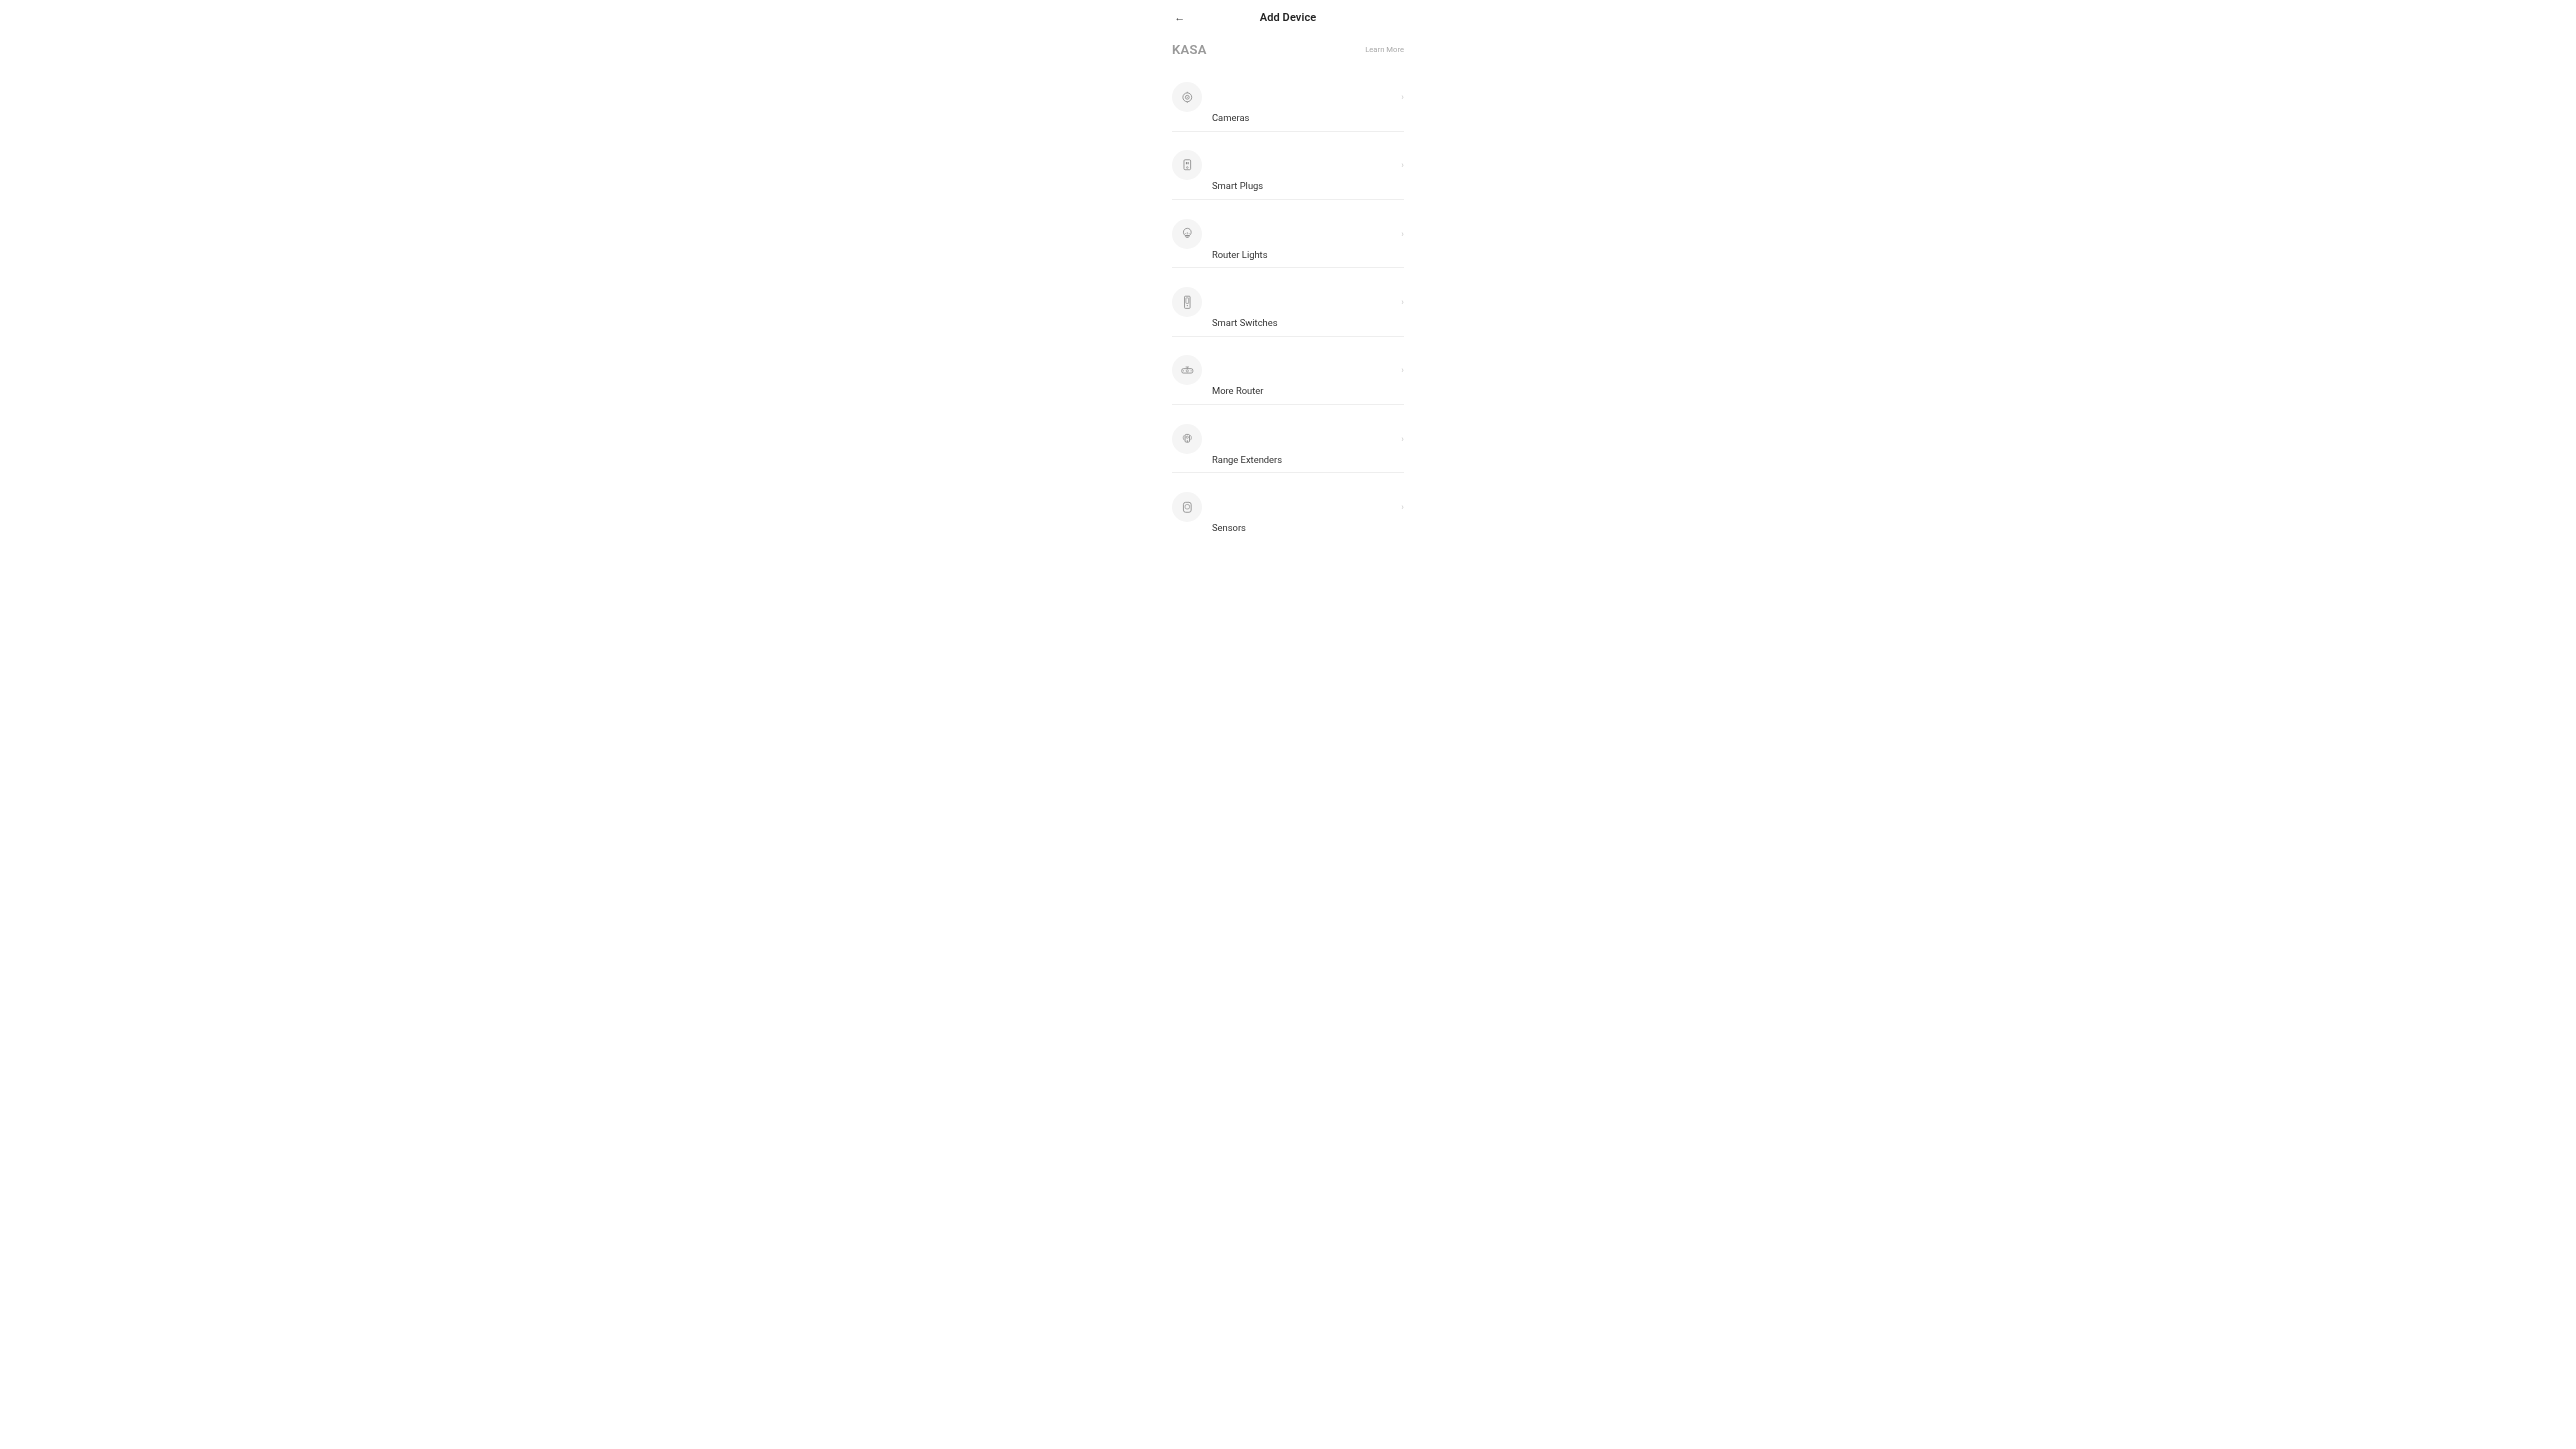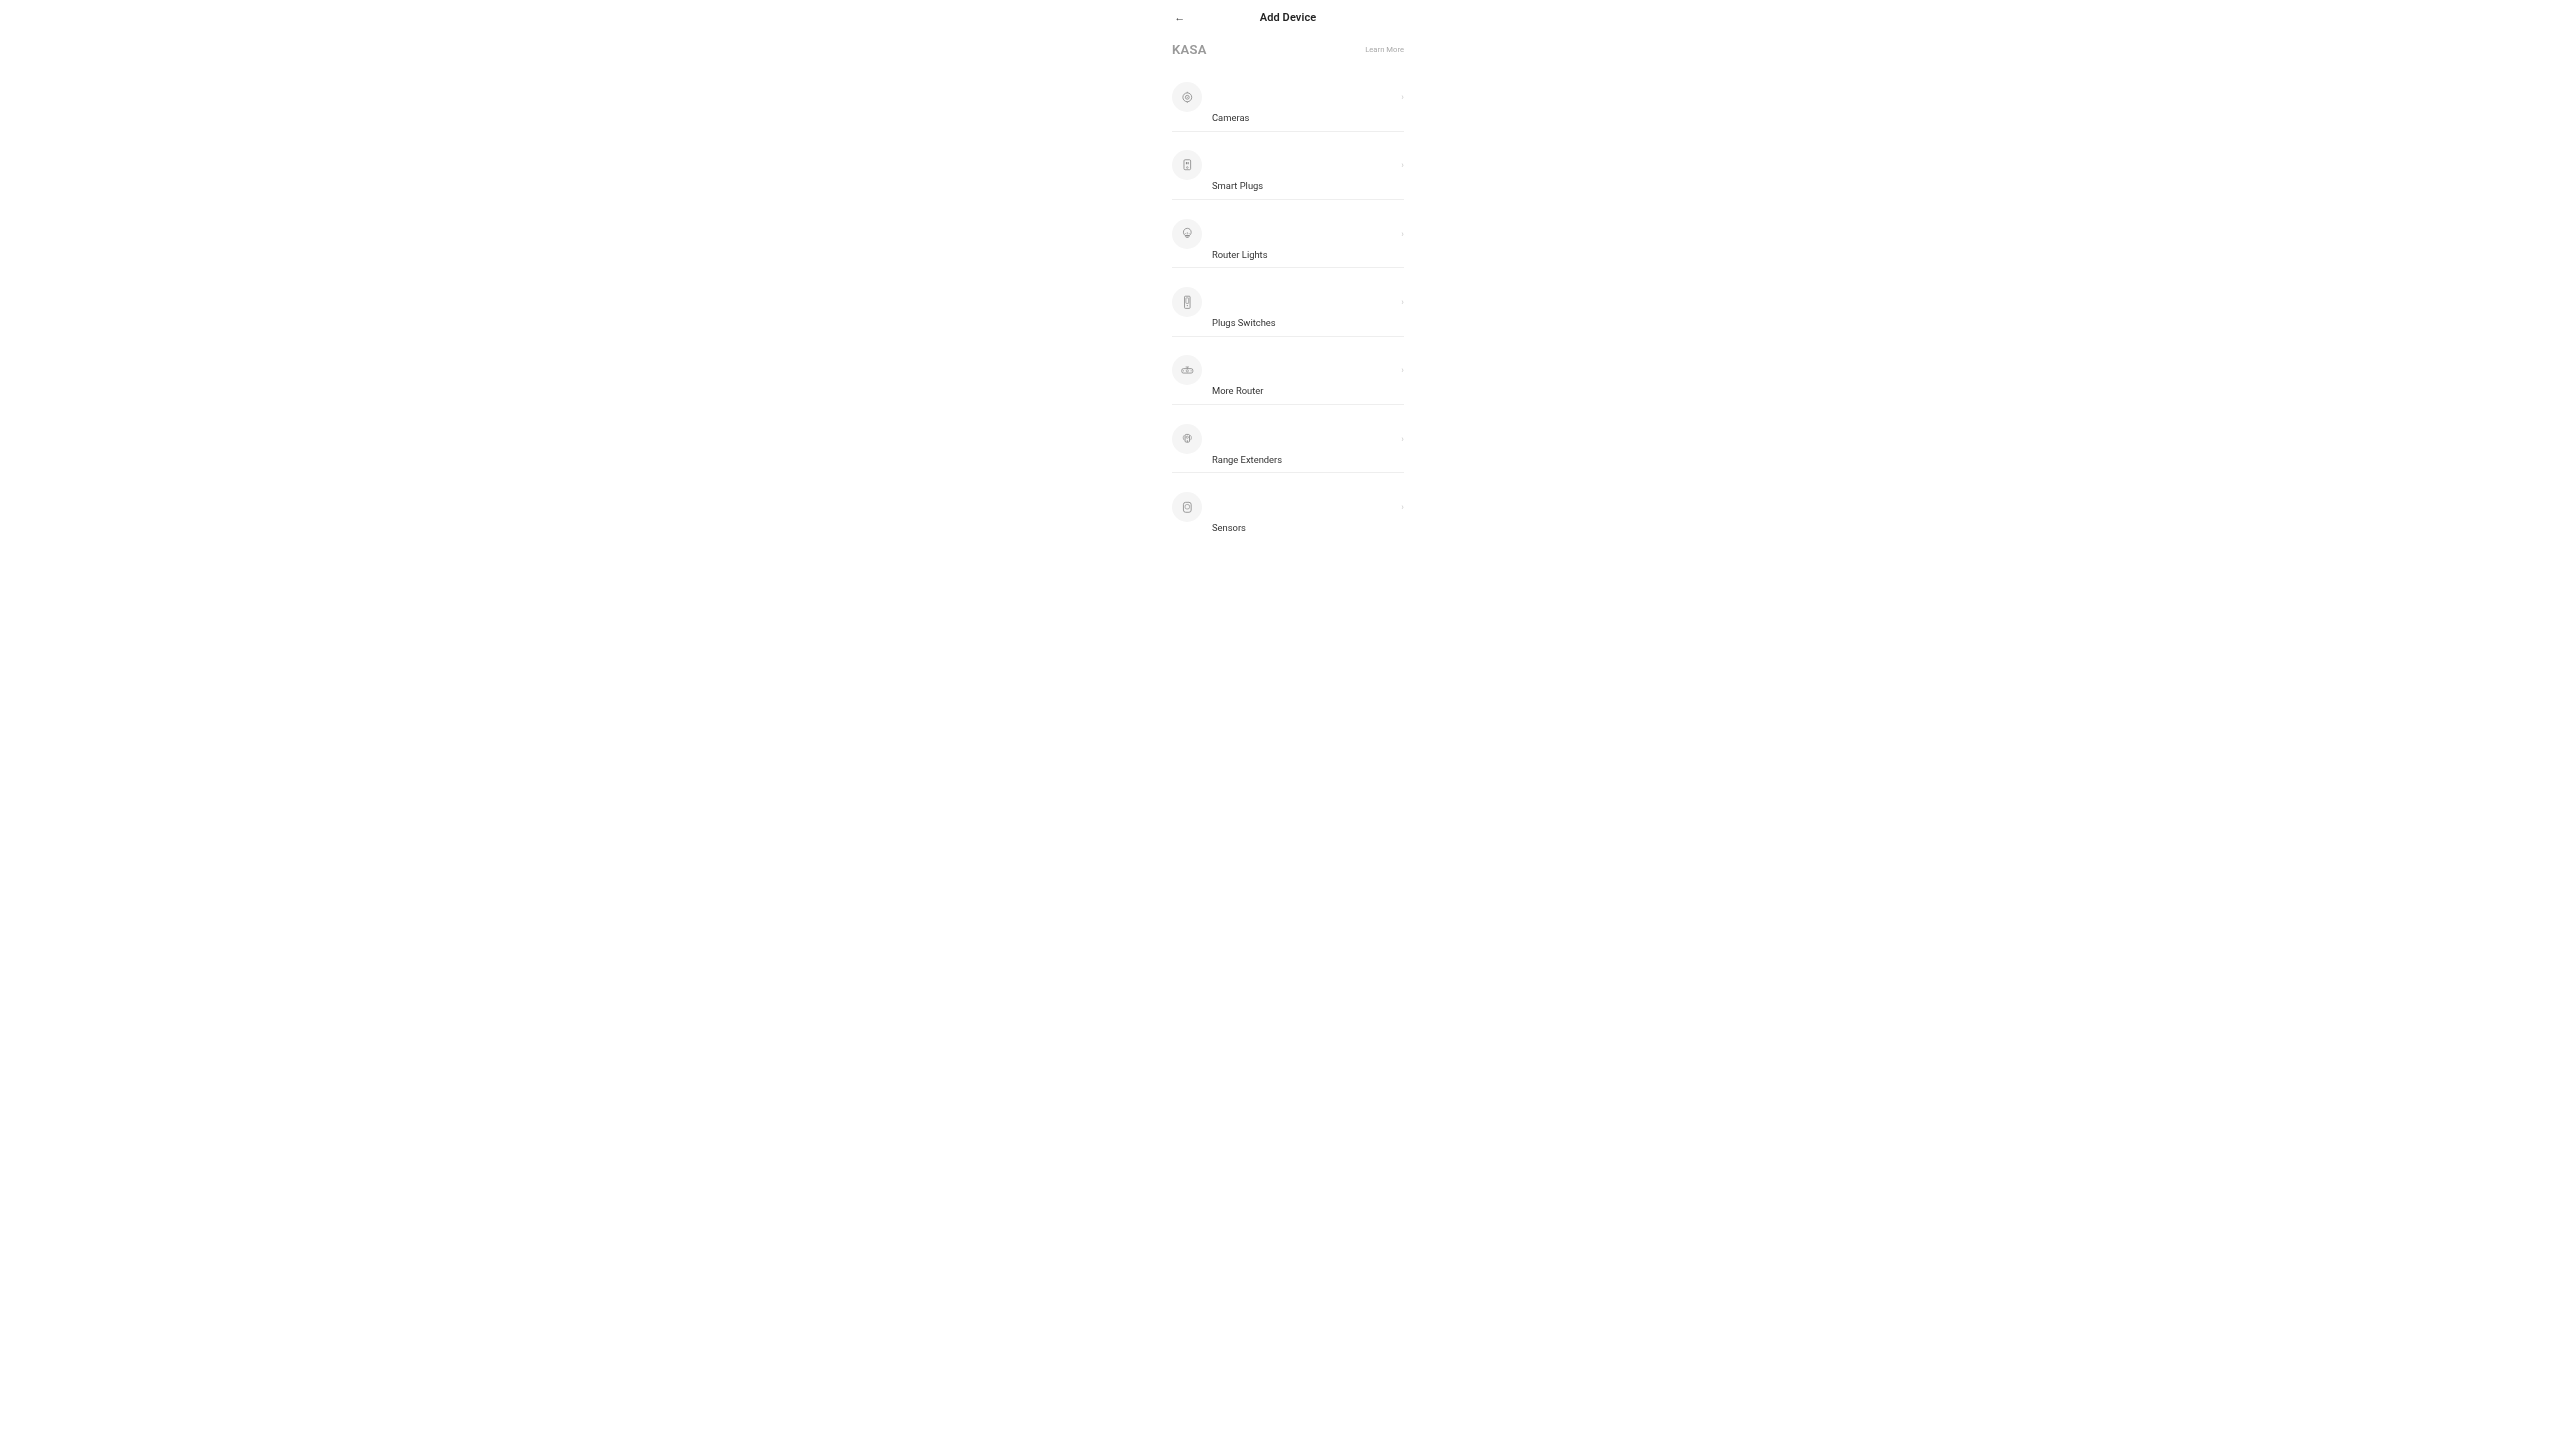--- a/index.html
+++ b/index.html
@@ -193,21 +193,21 @@
       </li>
 
       <li class="device-item">
         <div class="device-icon-wrapper">
           <svg viewBox="0 0 30 30" fill="none" xmlns="http://www.w3.org/2000/svg">
             <rect x="10" y="4" width="10" height="22" rx="1.5" stroke="#888" stroke-width="1.5" fill="none"></rect>
             <rect x="12.5" y="7" width="5" height="10" rx="1" stroke="#888" stroke-width="1.2" fill="none"></rect>
             <circle cx="15" cy="21" r="1.2" fill="#888"></circle>
           </svg>
         </div>
-        <span class="device-name">Plugs Switches</span>
+        <span class="device-name">Smart Switches</span>
         <span class="chevron-icon">›</span>
       </li>
 
       <li class="device-item">
         <div class="device-icon-wrapper">
           <svg viewBox="0 0 30 30" fill="none" xmlns="http://www.w3.org/2000/svg">
             <rect x="5" y="12" width="20" height="8" rx="3" stroke="#888" stroke-width="1.5" fill="none"></rect>
             <ellipse cx="15" cy="16" rx="2" ry="2" stroke="#888" stroke-width="1.2" fill="none"></ellipse>
             <line x1="9" y1="16" x2="7" y2="16" stroke="#888" stroke-width="1.5"></line>
             <line x1="23" y1="16" x2="21" y2="16" stroke="#888" stroke-width="1.5"></line>

